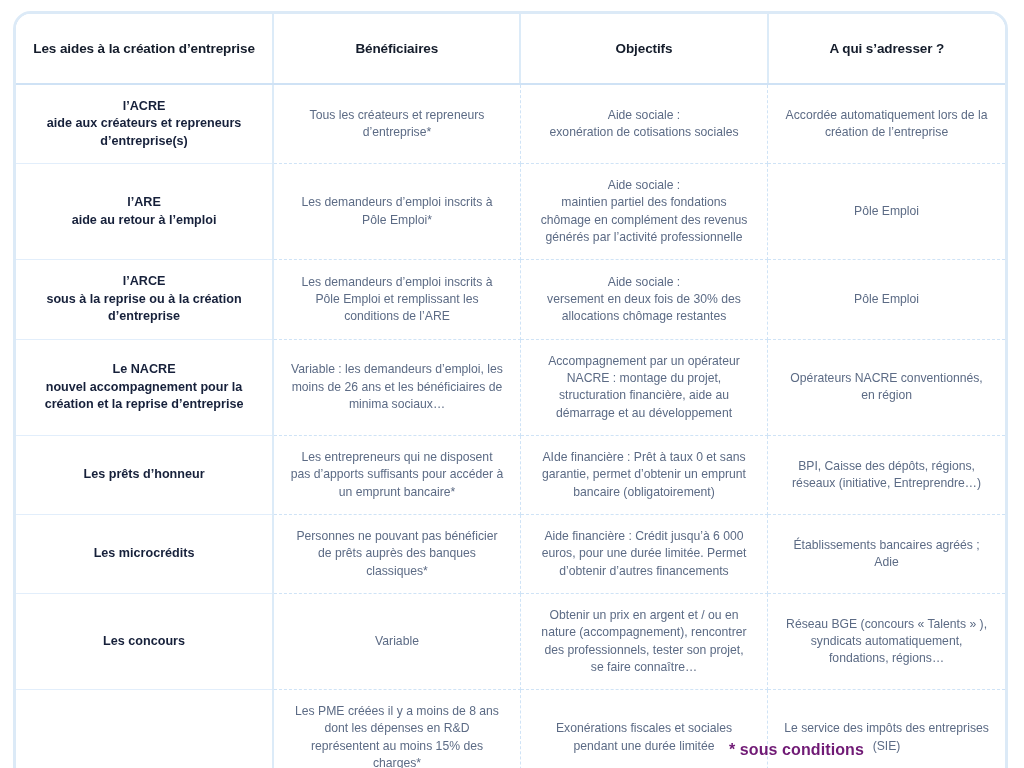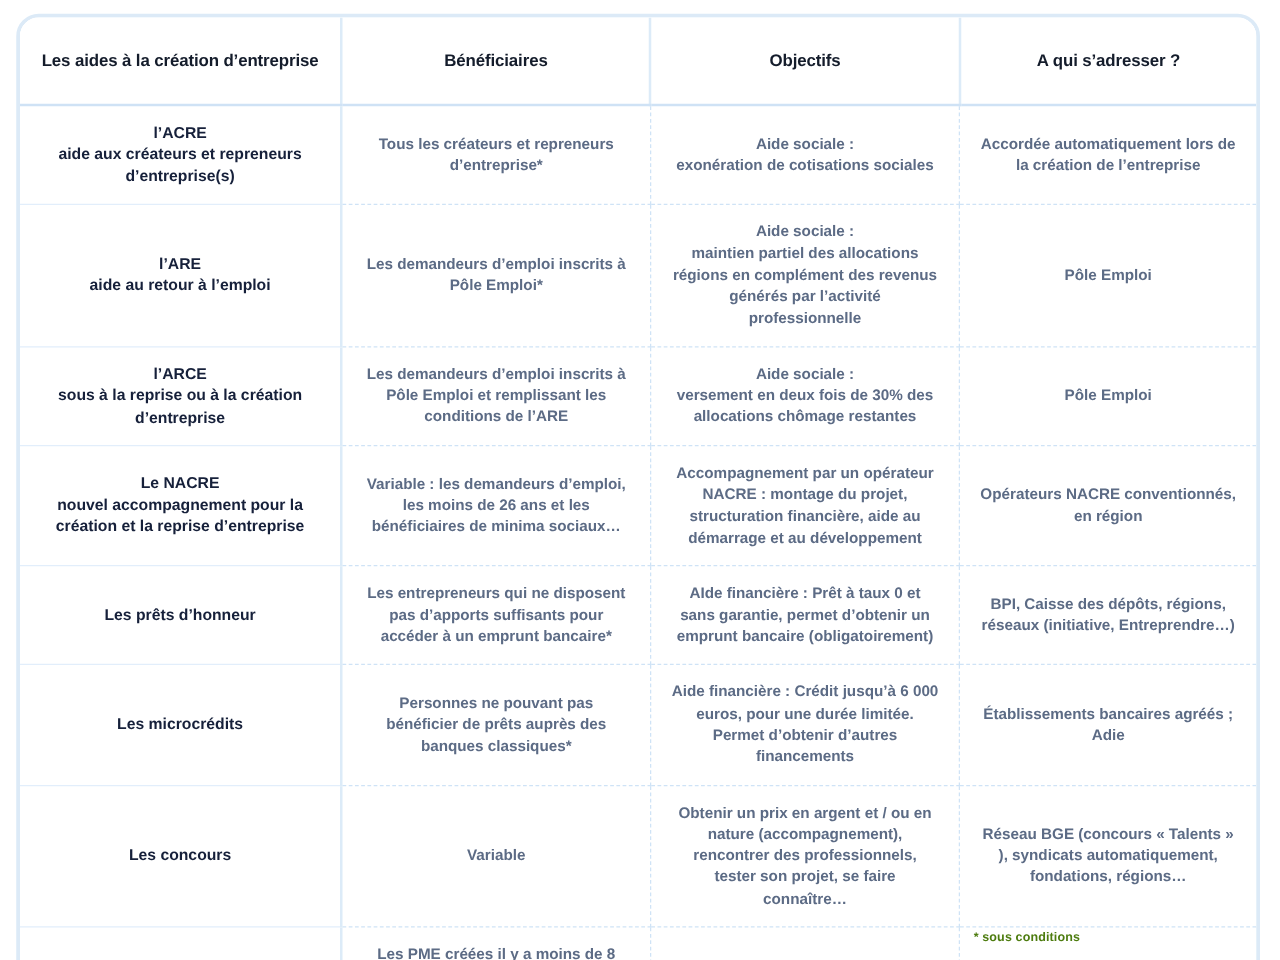--- a/index.html
+++ b/index.html
@@ -82,36 +82,36 @@
     border-right: 2px solid #dcebf8;
     border-bottom: 1px solid #e2eefb;
     padding-left: 18px;
     padding-right: 18px;
   }
   tbody tr:last-child td.col-label { border-bottom: none; }
 
   
   tbody td.col-body {
     font-size: 12.2px;
-    font-weight: bold;
+    font-weight: normal;
     color: #5c6b85;
     line-height: 1.42;
   }
 
   .cell-line { display: block; }
 
   
   .footnote {
     position: absolute;
     right: 16px;
     top: 750px;
     transform: translateY(-50%);
-    font-size: 10px;
+    font-size: 16px;
     font-weight: bold;
-    color: #4d7c0f;
+    color: #701a75;
     letter-spacing: 0.1px;
     white-space: nowrap;
   }
 </style>
 </head>
 <body>
 
 <div class="page">
 
   <div class="table-wrap">
@@ -144,21 +144,21 @@
             <td class="col-body">Accordée automatiquement lors de la création de l’entreprise</td>
           </tr>
           <tr>
             <td class="col-label">
               <span class="cell-line">l’ARE</span>
               <span class="cell-line">aide au retour à l’emploi</span>
             </td>
             <td class="col-body">Les demandeurs d’emploi inscrits à Pôle Emploi*</td>
             <td class="col-body">
               <span class="cell-line">Aide sociale :</span>
-              <span class="cell-line">maintien partiel des allocations régions en complément des revenus générés par l’activité professionnelle</span>
+              <span class="cell-line">maintien partiel des fondations chômage en complément des revenus générés par l’activité professionnelle</span>
             </td>
             <td class="col-body">Pôle Emploi</td>
           </tr>
           <tr>
             <td class="col-label">
               <span class="cell-line">l’ARCE</span>
               <span class="cell-line">sous à la reprise ou à la création d’entreprise</span>
             </td>
             <td class="col-body">Les demandeurs d’emploi inscrits à Pôle Emploi et remplissant les conditions de l’ARE</td>
             <td class="col-body">

